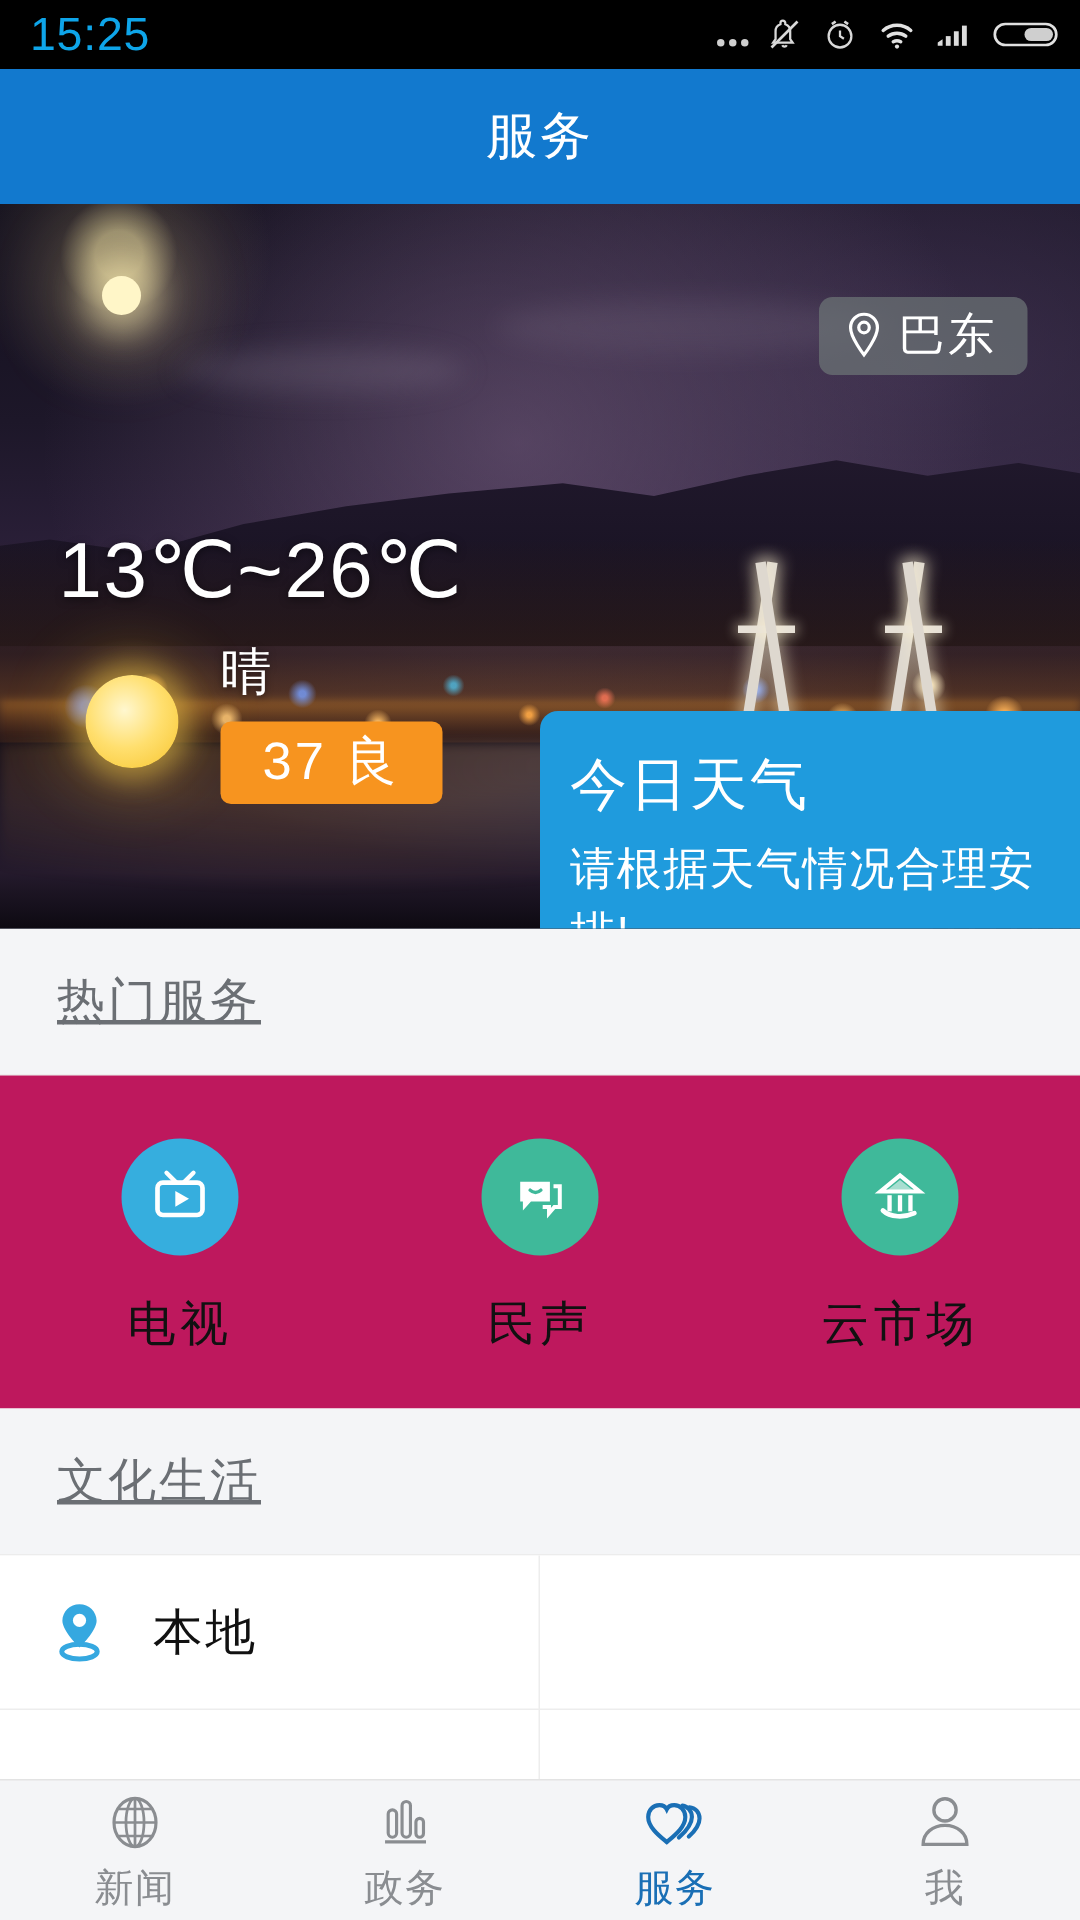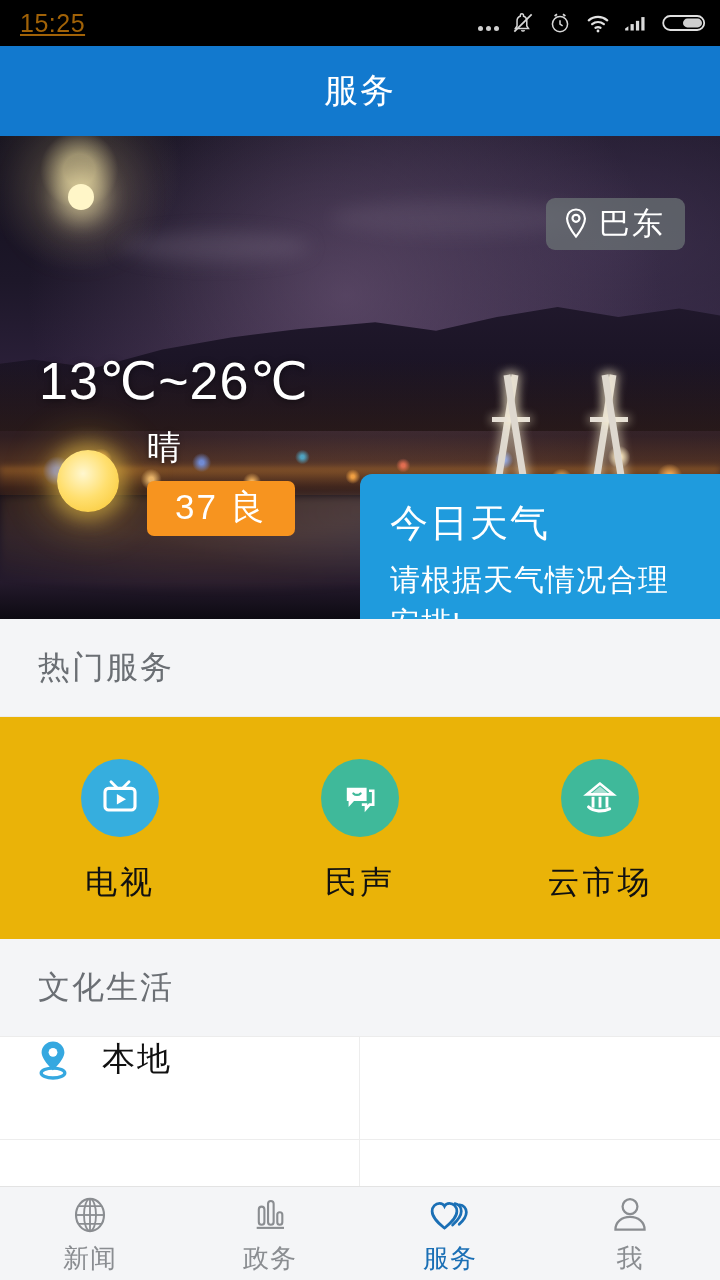--- a/index.html
+++ b/index.html
@@ -8,21 +8,21 @@
     font-family:"Liberation Sans","DejaVu Sans",sans-serif;
     background:#ffffff; overflow:hidden; position:relative;
   }
   .phone { width:720px; height:1280px; position:relative; display:flex; flex-direction:column; }
 
   
   .statusbar {
     height:46px; background:#000; color:#e9e9e9; flex:0 0 46px;
     display:flex; align-items:center; padding:0 14px 0 20px;
   }
-  .clock { font-size:25px; letter-spacing:.5px; color:#a16207;text-decoration:underline; }
+  .clock { font-size:31px; letter-spacing:.5px; color:#0ea5e9; }
   .sb-right { margin-left:auto; display:flex; align-items:center; gap:11px; }
   .sb-ic { display:block; }
   .dots { display:flex; gap:3px; align-items:flex-end; height:22px; padding-bottom:3px; }
   .dots i { width:5px; height:5px; border-radius:50%; background:#cfcfcf; display:block; }
 
   
   .titlebar {
     flex:0 0 90px; background:#1279ce; display:flex; align-items:center; justify-content:center;
   }
   .titlebar .t { color:#fff; font-size:34px; letter-spacing:2px; }
@@ -132,44 +132,44 @@
   .wtxt{ margin-left:28px; }
   .wdesc{ color:#fff; font-size:34px; letter-spacing:1px; text-shadow:0 1px 5px rgba(0,0,0,.5); }
   .aqi{
     display:inline-block; margin-top:10px; background:#f7941f; color:#fff;
     font-size:35px; padding:3px 28px 5px; border-radius:7px; letter-spacing:2px;
   }
 
   
   .tipcard{
     position:absolute; left:360px; top:338px; right:0; height:222px;
-    background:#1f9bdd; border-radius:12px 0 0 12px; padding:24px 26px 0 30px;
+    background:#1f9bdd; border-radius:12px 0 0 12px; padding:24px 26px 0 20px;
   }
   .tip-t{ color:#fff; font-size:38px; letter-spacing:2px; }
   .tip-b{ color:#fff; font-size:30px; line-height:1.42; margin-top:10px; letter-spacing:1px; }
 
   
   .sec-head{
     background:#f4f5f7; height:98px; display:flex; align-items:center; padding-left:38px;
     border-bottom:1px solid #ececec;
   }
-  .sec-head .h{ color:#6b6f74; font-size:32px; letter-spacing:2px; }
+  .sec-head .h{ color:#6b6f74; font-size:32px; letter-spacing:2px;text-decoration:underline; }
 
   .hot-grid{
-    background:#eab308; display:flex; padding:42px 0 34px;
+    background:#be185d; display:flex; padding:42px 0 34px;
   }
   .hot-item{ flex:1; display:flex; flex-direction:column; align-items:center; }
   .circ{
     width:78px; height:78px; border-radius:50%; display:flex; align-items:center; justify-content:center;
   }
   .hot-lbl{ margin-top:24px; font-size:32px; color:#111; letter-spacing:3px; }
 
   .life-grid{ background:#fff; display:grid; grid-template-columns:1fr 1fr; }
   .life-item{
-    height:103px; display:flex; padding-left:30px; gap:26px;
+    height:103px; display:flex; align-items:center; padding-left:30px; gap:26px;
     border-right:1px solid #ededed; border-bottom:1px solid #ededed;
   }
   .life-item:nth-child(2n){ border-right:none; }
   .life-lbl{ font-size:33px; color:#111; letter-spacing:2px; }
   .life-ic{ width:46px; height:46px; flex:0 0 46px; display:flex; align-items:center; justify-content:center; }
 
   
   .tabbar{
     position:absolute; left:0; right:0; bottom:0; height:94px; background:#f4f5f7;
     border-top:1px solid #e3e3e3; display:flex;

